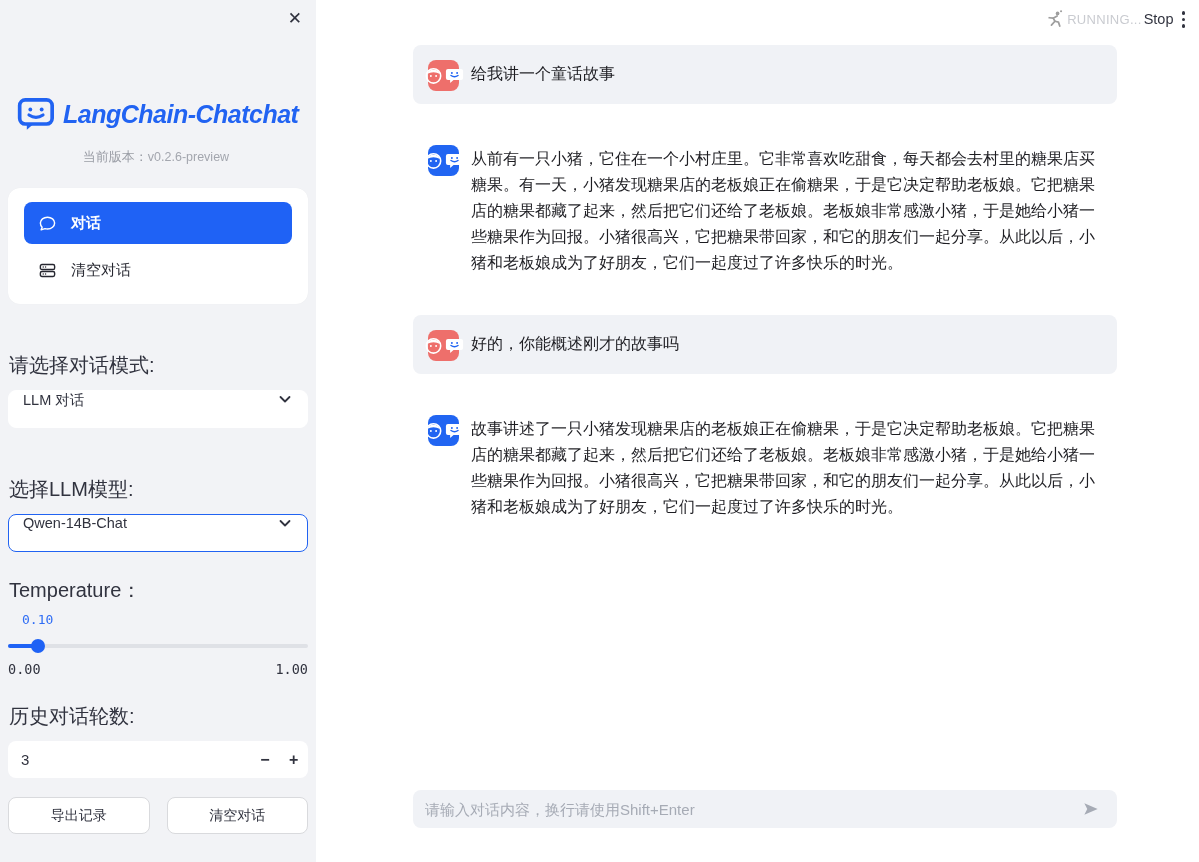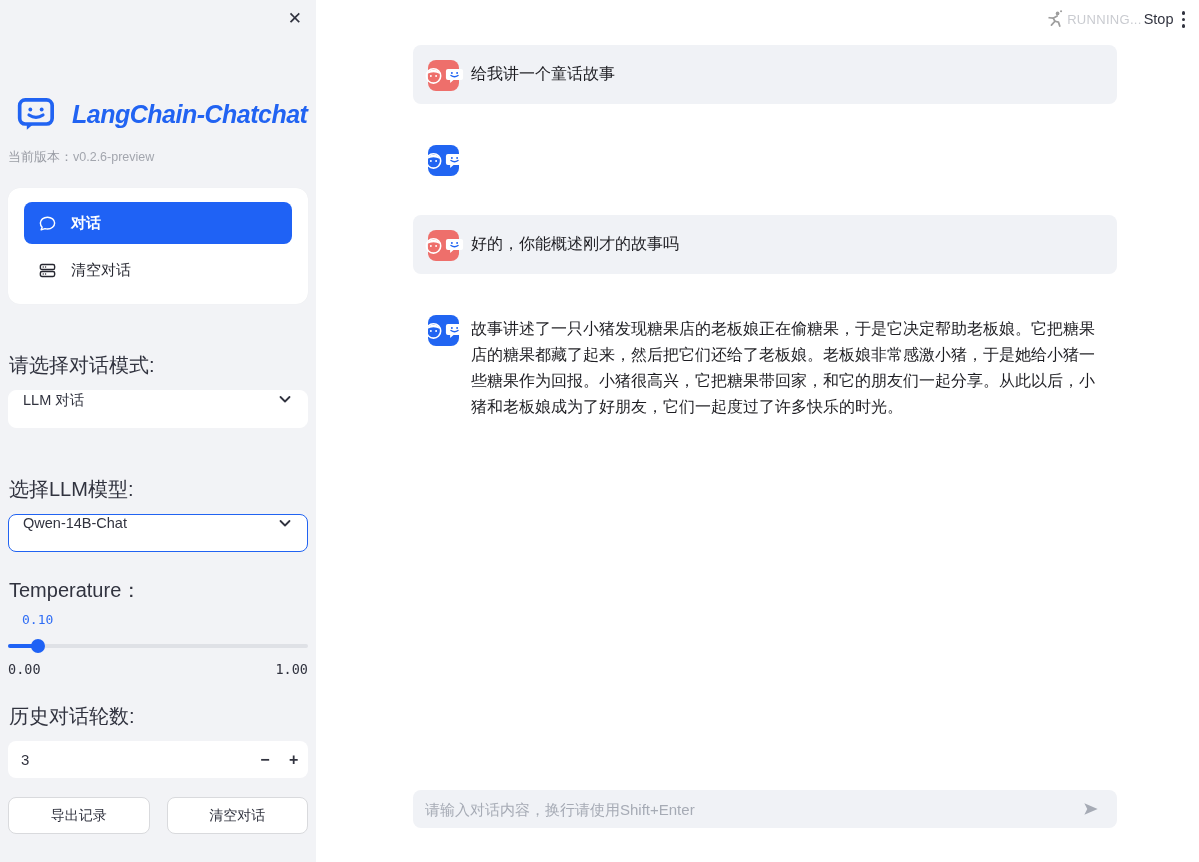--- a/index.html
+++ b/index.html
@@ -5,24 +5,24 @@
   * { margin:0; padding:0; box-sizing:border-box; }
   html,body { width:1199px; height:862px; overflow:hidden; background:#ffffff;
     font-family:"Liberation Sans", sans-serif; color:#31333f; }
 
   
   .sidebar { position:absolute; left:0; top:0; width:316px; height:862px;
     background:#f2f3f6; padding:0 8px; }
   .close-row { height:36px; position:relative; }
   .close-btn { position:absolute; right:6px; top:10px; font-size:17px; color:#31333f;
     cursor:pointer; line-height:1; }
-  .logo-row { margin:58px 6px 0 8px; display:flex; align-items:center; gap:16px; }
+  .logo-row { margin:58px 6px 0 8px; display:flex; align-items:center; gap:7px; }
   .logo-text { color:#2163f2; font-size:25px; font-weight:bold; font-style:italic;
     letter-spacing:-0.5px; white-space:nowrap; }
-  .version-row { text-align:left; margin:14px 4px 0 0; color:#9a9da5; font-size:13px; }
+  .version-row { text-align:center; margin:14px 4px 0 0; color:#9a9da5; font-size:13px; }
   .version-row .ver-val { font-size:12.5px; color:#a3a6ae; }
 
   .nav-card { background:#ffffff; border-radius:12px; margin-top:22px; padding:14px 16px;
     box-shadow:0 0 1px rgba(0,0,0,0.06); }
   .nav-item { display:flex; align-items:center; gap:14px; border-radius:8px;
     height:42px; padding:0 14px; font-size:15px; cursor:pointer; }
   .nav-item.active { background:#1f62f5; color:#ffffff; font-weight:bold; }
   .nav-item.plain { margin-top:6px; height:40px; color:#262730; }
 
   .side-label { margin:48px 0 0 0; padding-left:1px; font-size:20px; color:#31333f; }
@@ -237,20 +237,21 @@
       </span>
       <span data-name="assistant-avatar-icon" style="display:flex;">
         <svg width="21" height="21" viewBox="0 0 24 24" fill="none">
           <path d="M4.5 4.5 h15 a2.3 2.3 0 0 1 2.3 2.3 v8 a2.3 2.3 0 0 1 -2.3 2.3 h-8.6 l-3.9 3.4 v-3.4 h-2.5 a2.3 2.3 0 0 1 -2.3 -2.3 v-8 a2.3 2.3 0 0 1 2.3 -2.3 Z" fill="#ffffff"></path>
           <circle cx="9" cy="9.2" r="1.1" fill="#2165f2"></circle>
           <circle cx="15" cy="9.2" r="1.1" fill="#2165f2"></circle>
           <path d="M8 12 Q12 14.8 16 12" stroke="#2165f2" stroke-width="1.7" fill="none" stroke-linecap="round"></path>
         </svg>
       </span>
     </span>
+    <div class="text" data-name="message-text">从前有一只小猪，它住在一个小村庄里。它非常喜欢吃甜食，每天都会去村里的糖果店买糖果。有一天，小猪发现糖果店的老板娘正在偷糖果，于是它决定帮助老板娘。它把糖果店的糖果都藏了起来，然后把它们还给了老板娘。老板娘非常感激小猪，于是她给小猪一些糖果作为回报。小猪很高兴，它把糖果带回家，和它的朋友们一起分享。从此以后，小猪和老板娘成为了好朋友，它们一起度过了许多快乐的时光。</div>
   </div>
       <div class="msg user" data-name="chat-message-user">
     <span class="avatar" data-name="avatar">
       <span data-name="user-avatar-icon" style="display:flex;">
         <svg width="21" height="21" viewBox="0 0 24 24" fill="none">
           <circle cx="12" cy="12.5" r="8.2" stroke="#ffffff" stroke-width="1.8"></circle>
           <path d="M4.6 10.2 Q7 5 12 5.4 Q17 5 19.4 10.2 Q16 8.4 12 8.4 Q8 8.4 4.6 10.2 Z" fill="#ffffff"></path>
           <circle cx="9" cy="12.6" r="1.1" fill="#ffffff"></circle>
           <circle cx="15" cy="12.6" r="1.1" fill="#ffffff"></circle>
         </svg>

